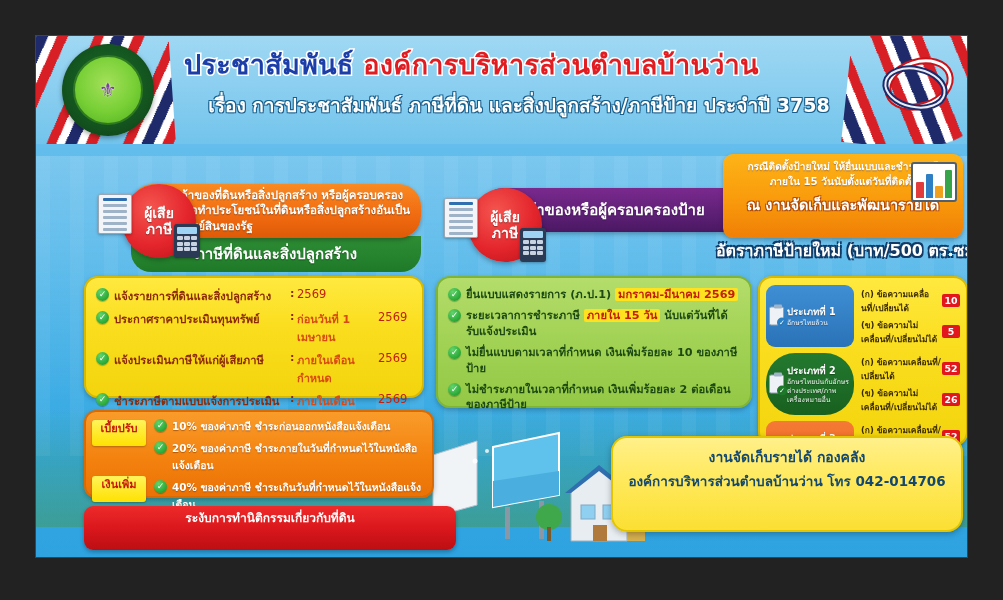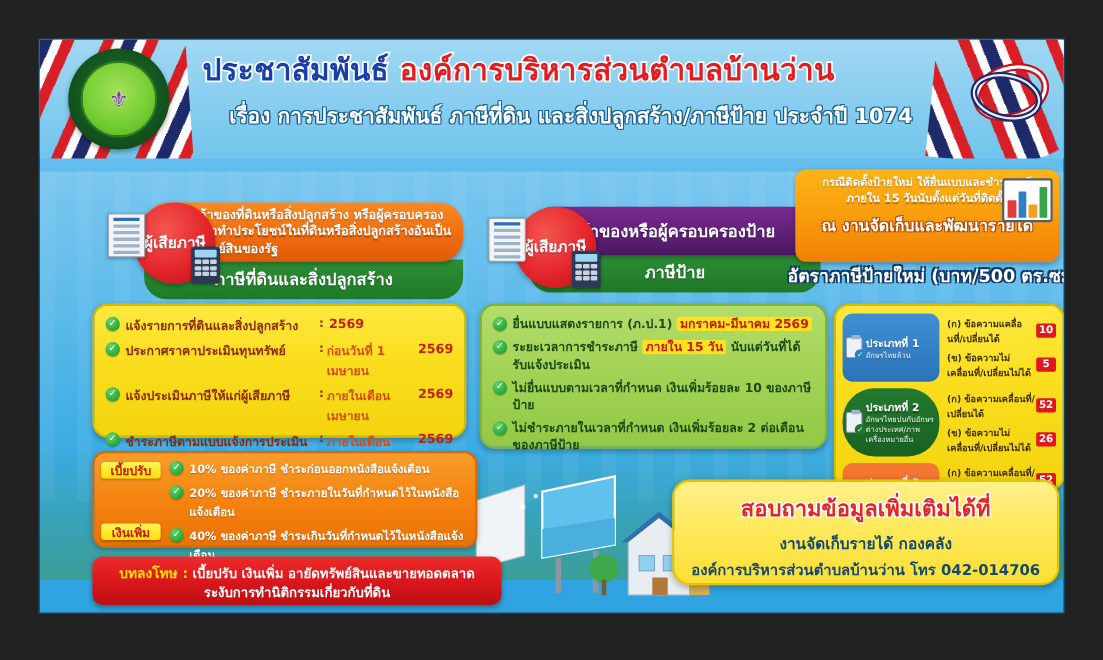--- a/index.html
+++ b/index.html
@@ -84,21 +84,21 @@
   }
   #ring-logo {
     position:absolute; right:10px; top:12px; width:86px; height:78px;
   }
 
   
   .taxpayer-badge {
     position:absolute; width:74px; height:74px; border-radius:50%;
     background: radial-gradient(circle at 38% 32%, #f4554f 0%, #e4262c 55%, #b9101a 100%);
     color:#ffffff; font-weight:bold; font-size:14px; line-height:1.15;
-    display:flex; align-items:center; justify-content:center;
+    display:flex; flex-direction:column; align-items:center; justify-content:center;
     box-shadow: 0 2px 5px rgba(0,0,0,.3); z-index:6;
     text-shadow: 0 1px 1px rgba(0,0,0,.35);
   }
   .doc-icon {
     position:absolute; width:34px; height:40px; background:#f2f4f7;
     border:1px solid #9aa6b2; border-radius:2px; z-index:7;
     box-shadow:0 1px 3px rgba(0,0,0,.3); overflow:hidden;
   }
   .doc-icon i { display:block; height:3px; margin:3px 4px; background:#9fb3c8; border-radius:1px; }
   .doc-icon i.blue { background:#2f6fb0; }
@@ -189,21 +189,21 @@
   .row { display:flex; align-items:flex-start; margin-bottom:5px; }
   .chk {
     flex:0 0 auto; width:13px; height:13px; border-radius:50%; margin-top:1px; margin-right:5px;
     background: radial-gradient(circle at 35% 30%, #63d46e 0%, #2fae3d 60%, #1d8a2c 100%);
     color:#ffffff; font-size:9px; font-weight:bold; line-height:13px; text-align:center;
     box-shadow:0 1px 1px rgba(0,0,0,.25);
   }
   #panel-land .label { flex:0 0 176px; font-size:11.2px; font-weight:bold; color:#8c2a06; }
   #panel-land .colon { flex:0 0 7px; font-size:11px; color:#8c2a06; font-weight:bold; }
   #panel-land .when  { flex:1 1 auto; font-size:11px; font-weight:bold; color:#d94a12; }
-  #panel-land .year  { flex:0 0 34px; text-align:right; font-size:11.5px; font-weight:bold; color:#c2200e; }
+  #panel-land .year  { flex:0 0 34px; font-size:11.5px; font-weight:normal; color:#c2200e; }
 
   #panel-sign .txt { font-size:11.2px; font-weight:bold; color:#1d4a12; line-height:1.42; }
   #panel-sign .hl {
     background:#ffe21f; color:#c02008; padding:0 3px; border-radius:2px;
   }
 
   
   .rate-row { display:flex; align-items:stretch; margin-bottom:6px; }
   .rate-tag {
     flex:0 0 88px; border-radius:9px; color:#ffffff; padding:4px 4px 4px 21px;
@@ -241,21 +241,21 @@
 
   
   #penalty {
     position:absolute; left:48px; top:374px; width:350px; height:88px;
     border-radius:12px;
     background: linear-gradient(180deg,#f99c2a 0%,#f4820f 55%,#ea7206 100%);
     border:2px solid #d96a04; box-shadow:0 2px 5px rgba(0,0,0,.25); z-index:3;
     padding:6px 8px 6px 6px;
   }
   .ptag {
-    position:absolute; left:6px; width:54px; height:15px; border-radius:3px;
+    position:absolute; left:6px; width:54px; height:26px; border-radius:3px;
     font-size:11px; font-weight:bold; color:#c4170c; text-align:center; line-height:17px;
     background: linear-gradient(180deg,#fff35a 0%,#ffe100 100%);
     box-shadow:0 1px 2px rgba(0,0,0,.25);
   }
   #ptag-fine { top:8px; }
   #ptag-extra { top:64px; }
   #penalty .plist { margin-left:62px; }
   #penalty .ptxt { font-size:10.4px; font-weight:bold; color:#ffffff;
     text-shadow:0 1px 1px rgba(130,60,0,.6); }
 
@@ -312,21 +312,21 @@
 
       <div id="logo-wrap">
         <div id="logo-inner">
           <span id="logo-emblem">⚜</span>
         </div>
       </div>
 
       <div id="title-main">
         <span class="part-a">ประชาสัมพันธ์ </span><span class="part-b">องค์การบริหารส่วนตำบลบ้านว่าน</span>
       </div>
-      <div id="title-sub">เรื่อง การประชาสัมพันธ์ ภาษีที่ดิน และสิ่งปลูกสร้าง/ภาษีป้าย ประจำปี 1074</div>
+      <div id="title-sub">เรื่อง การประชาสัมพันธ์ ภาษีที่ดิน และสิ่งปลูกสร้าง/ภาษีป้าย ประจำปี 3758</div>
 
       <svg id="ring-logo" viewBox="0 0 86 78">
         <ellipse cx="46" cy="36" rx="32" ry="22" fill="none" stroke="#c8151c" stroke-width="7" transform="rotate(-18 46 36)"></ellipse>
         <ellipse cx="46" cy="36" rx="32" ry="22" fill="none" stroke="#ffffff" stroke-width="3" transform="rotate(-18 46 36)"></ellipse>
         <ellipse cx="42" cy="40" rx="30" ry="19" fill="none" stroke="#1f2a6b" stroke-width="6" transform="rotate(12 42 40)"></ellipse>
         <ellipse cx="42" cy="40" rx="30" ry="19" fill="none" stroke="#e9eef5" stroke-width="2" transform="rotate(12 42 40)"></ellipse>
       </svg>
     </div>
 
     <div class="doc-icon" style="left:62px; top:158px;">
@@ -381,21 +381,20 @@
           <b></b>
           <b></b>
           <b></b>
           <b></b>
           <b></b>
           <b></b>
           <b></b>
         </div>
     </div>
 
-    <div id="cat-sign">ภาษีป้าย</div>
     <div class="pill-head" id="pill-sign">
       <span>เจ้าของหรือผู้ครอบครองป้าย</span>
     </div>
 
     <div id="notice-box">
       <div class="l1">กรณีติดตั้งป้ายใหม่ ให้ยื่นแบบและชำระภาษี</div>
       <div class="l2">ภายใน 15 วันนับตั้งแต่วันที่ติดตั้ง</div>
       <div class="l3">ณ งานจัดเก็บและพัฒนารายได้</div>
     </div>
     <div id="mini-chart">
@@ -417,21 +416,21 @@
         <span class="chk">✓</span>
         <span class="label">ประกาศราคาประเมินทุนทรัพย์</span>
         <span class="colon">:</span>
         <span class="when">ก่อนวันที่ 1 เมษายน</span>
         <span class="year">2569</span>
       </div>
       <div class="row">
         <span class="chk">✓</span>
         <span class="label">แจ้งประเมินภาษีให้แก่ผู้เสียภาษี</span>
         <span class="colon">:</span>
-        <span class="when">ภายในเดือน เมษายน</span>
+        <span class="when">ภายในเดือน กำหนด</span>
         <span class="year">2569</span>
       </div>
       <div class="row">
         <span class="chk">✓</span>
         <span class="label">ชำระภาษีตามแบบแจ้งการประเมิน</span>
         <span class="colon">:</span>
         <span class="when">ภายในเดือน มิถุนายน</span>
         <span class="year">2569</span>
       </div>
       <div class="row">
@@ -553,28 +552,24 @@
       <rect x="172" y="84" width="14" height="14" fill="#8fd0f0" stroke="#7fa8c4"></rect>
       <rect x="162" y="104" width="14" height="16" fill="#b07a3c"></rect>
       <circle cx="118" cy="96" r="13" fill="#3fa84a"></circle>
       <rect x="116" y="106" width="4" height="14" fill="#7a5a2a"></rect>
       <polygon points="196,92 214,92 214,120 196,120" fill="#f2b134" opacity=".85"></polygon>
       <circle cx="44" cy="40" r="2.5" fill="#ffffff" opacity=".8"></circle>
       <circle cx="56" cy="30" r="2" fill="#ffffff" opacity=".8"></circle>
     </svg>
 
     <div id="punish">
-      <div>
-        <span class="pu-tag">บทลงโทษ :</span><span class="pu-txt"> เบี้ยปรับ เงินเพิ่ม อายัดทรัพย์สินและขายทอดตลาด</span>
-      </div>
       <div class="pu-txt">ระงับการทำนิติกรรมเกี่ยวกับที่ดิน</div>
     </div>
 
     <div id="contact">
-      <div class="c-title">สอบถามข้อมูลเพิ่มเติมได้ที่</div>
       <div class="c-l1">งานจัดเก็บรายได้ กองคลัง</div>
       <div class="c-l2">องค์การบริหารส่วนตำบลบ้านว่าน โทร 042-014706</div>
     </div>
 
     <div id="hours">เปิดบริการทุกวันจันทร์-วันศุกร์ เวลา 08.30-16.30 น. ยกเว้นวันหยุดราชการและวันหยุดนักขัตฤกษ์</div>
 
   </div>
 </div>
 
 </body></html>

